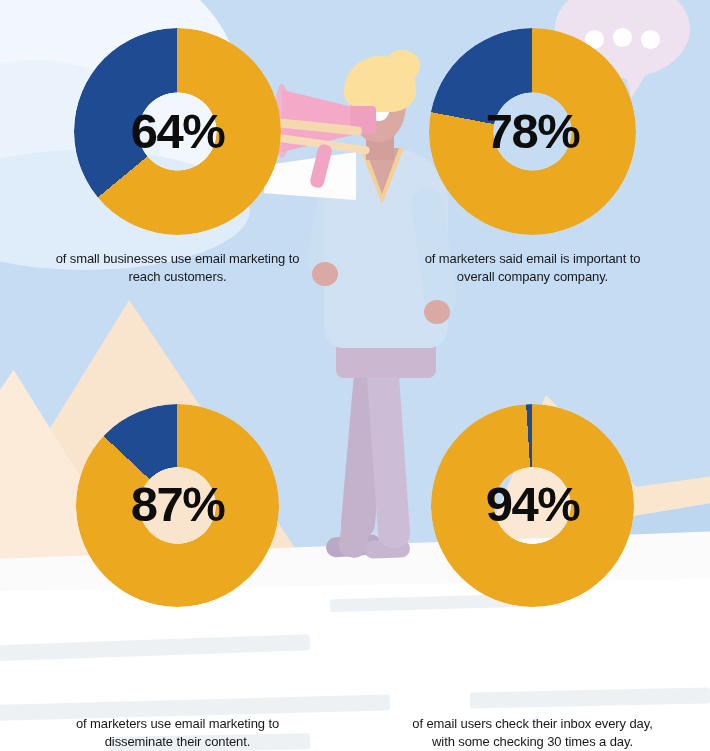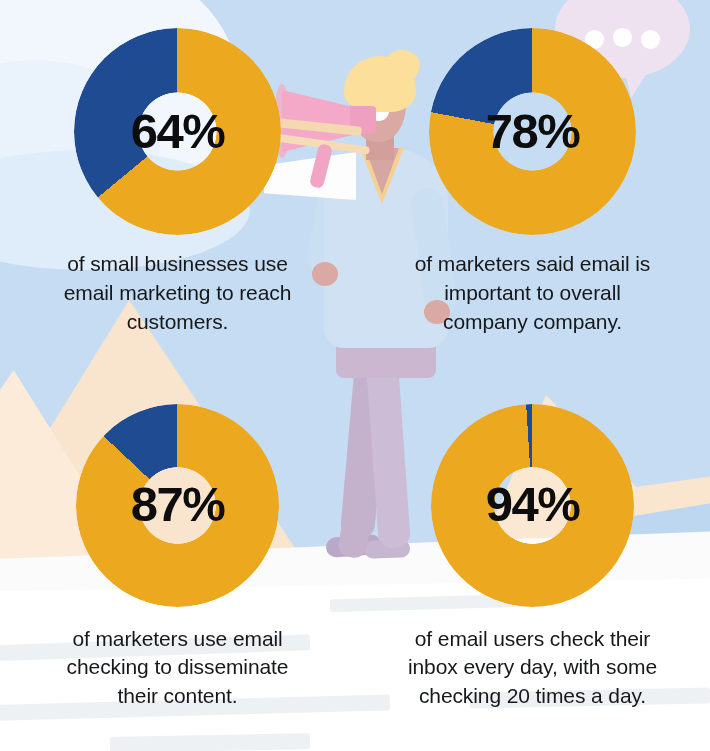--- a/index.html
+++ b/index.html
@@ -218,21 +218,21 @@
   
   #grid{
     position:absolute;left:0;top:0;width:710px;height:751px;
     display:grid;grid-template-columns:1fr 1fr;grid-template-rows:1fr 1fr;
   }
   .cell{
     display:flex;flex-direction:column;align-items:center;
     justify-content:flex-start;
   }
   .cell.r1{padding-top:28px;}
-  .cell.r2{padding-top:28px;}
+  .cell.r2{padding-top:28px;justify-content:space-between;}
 
   .donut-wrap{position:relative;width:207px;height:207px;}
   .donut-wrap.sm{width:203px;height:203px;}
   .donut{
     width:100%;height:100%;border-radius:50%;
   }
   .donut-hole{
     position:absolute;left:50%;top:50%;transform:translate(-50%,-50%);
     width:53%;height:53%;border-radius:50%;
     display:flex;align-items:center;justify-content:center;
@@ -245,21 +245,21 @@
     letter-spacing:-1.5px;
     color:#0d0d0d;
     line-height:1;
     white-space:nowrap;
   }
   .caption{
     margin-top:15px;
     width:250px;
     text-align:center;
     font-family:"Liberation Sans", sans-serif;
-    font-size:21px;
+    font-size:13px;
     line-height:1.38;
     color:#17181a;
     letter-spacing:-0.1px;
   }
   .cell.r2 .caption{margin-top:18px;}
 </style>
 </head>
 <body>
 
 <div id="stage">
@@ -343,27 +343,27 @@
       <div class="caption">of marketers said email is important to overall company company.</div>
     </div>
 
     <div class="cell r2">
       <div class="donut-wrap sm">
         <div class="donut" style="background: conic-gradient(rgb(236, 168, 31) 0deg, rgb(236, 168, 31) 313.2deg, rgb(30, 75, 145) 313.2deg, rgb(30, 75, 145) 360deg); mask-image: radial-gradient(circle, transparent 0px, transparent 26.5%, rgb(0, 0, 0) 26.9%, rgb(0, 0, 0) 100%);"></div>
         <div class="donut-hole">
           <span class="pct">87%</span>
         </div>
       </div>
-      <div class="caption">of marketers use email checking to disseminate their content.</div>
+      <div class="caption">of marketers use email marketing to disseminate their content.</div>
     </div>
 
     <div class="cell r2">
       <div class="donut-wrap sm">
         <div class="donut" style="background: conic-gradient(rgb(236, 168, 31) 0deg, rgb(236, 168, 31) 356.4deg, rgb(30, 75, 145) 356.4deg, rgb(30, 75, 145) 360deg); mask-image: radial-gradient(circle, transparent 0px, transparent 26.5%, rgb(0, 0, 0) 26.9%, rgb(0, 0, 0) 100%);"></div>
         <div class="donut-hole">
           <span class="pct">94%</span>
         </div>
       </div>
-      <div class="caption">of email users check their inbox every day, with some checking 20 times a day.</div>
+      <div class="caption">of email users check their inbox every day, with some checking 30 times a day.</div>
     </div>
 
   </div>
 </div>
 
 </body></html>

